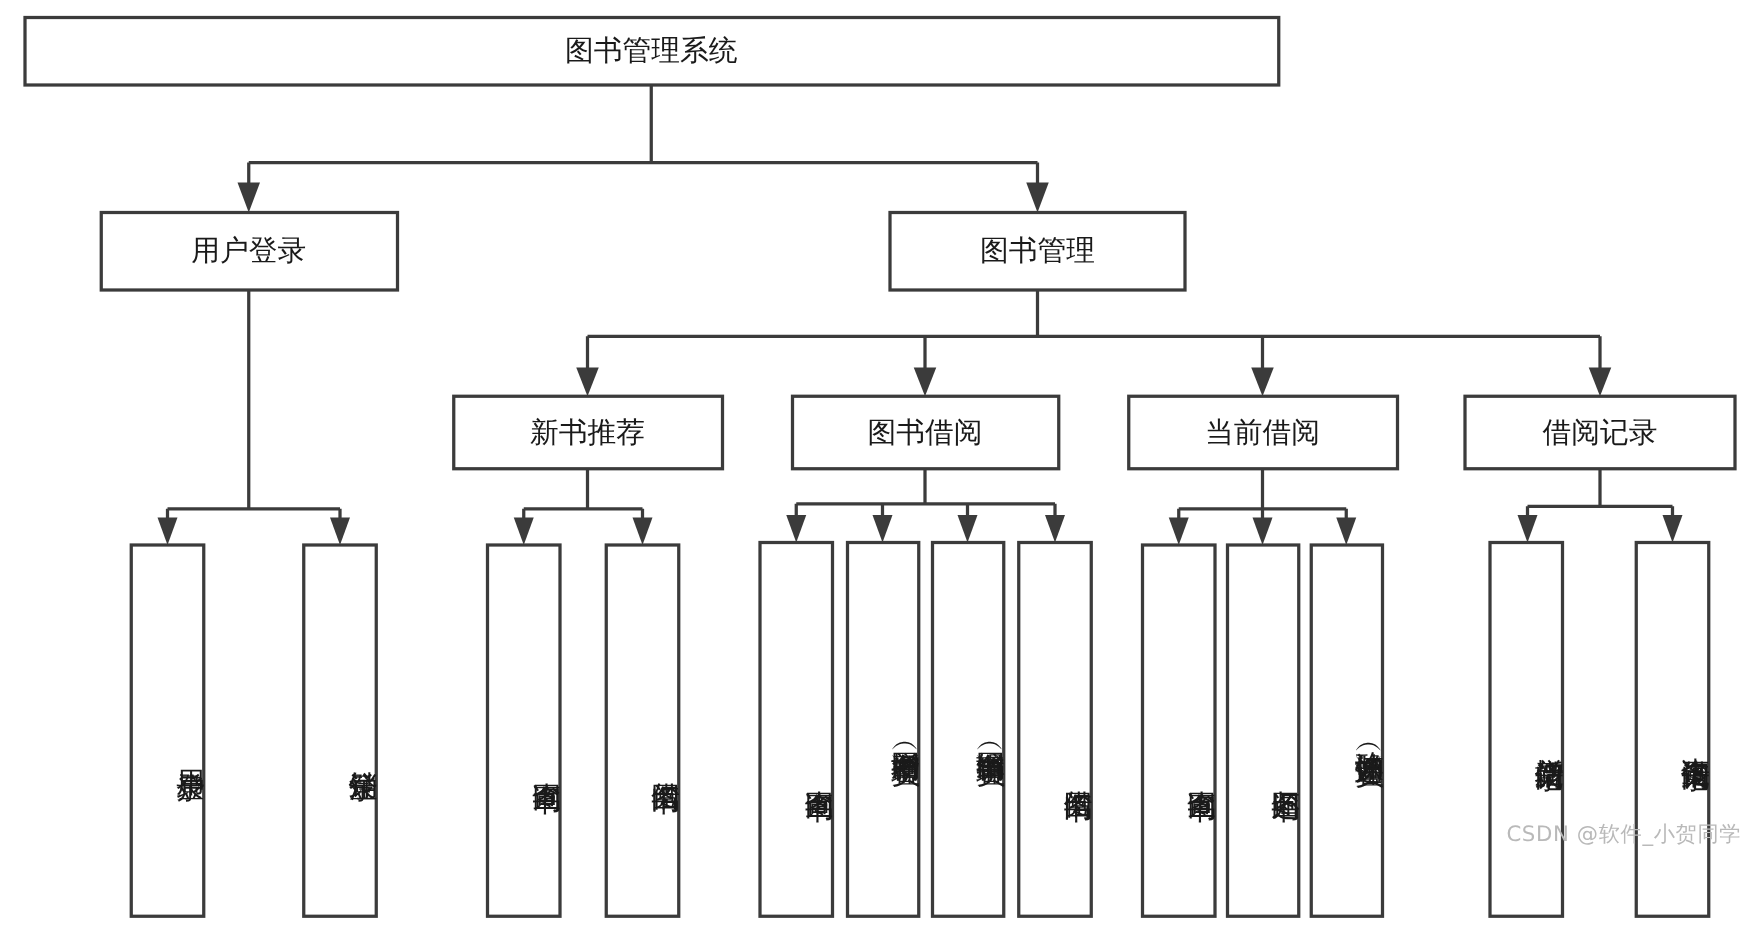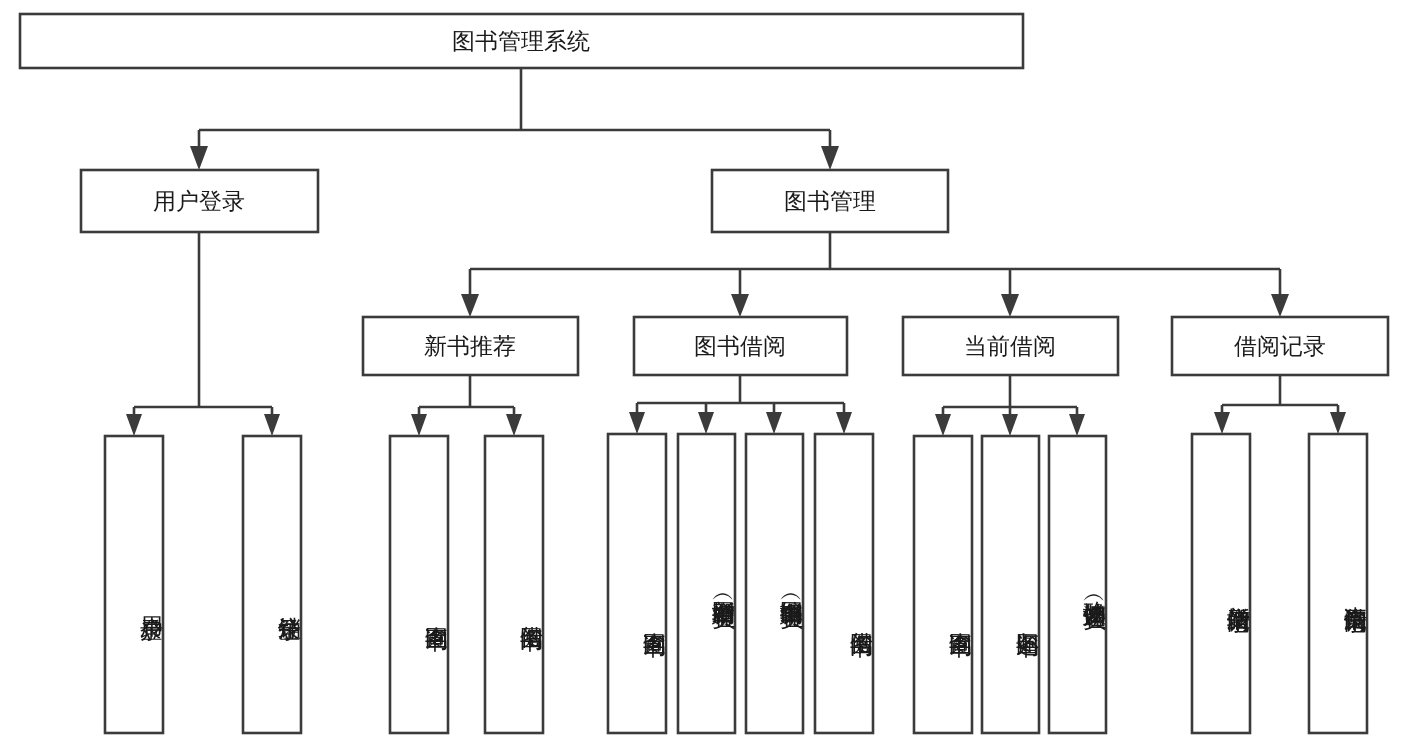--- a/index.html
+++ b/index.html
@@ -210,14 +210,15 @@
   <div class="node-label-v" style="left:746px; top:440px; width:57px; height:293px;">编辑图书（管理员）</div>
   <div class="node-label-v" style="left:815px; top:498px; width:58px; height:235px;">借阅图书</div>
 
   <div class="node-label-v" style="left:914px; top:498px; width:58px; height:235px;">查询图书</div>
   <div class="node-label-v" style="left:982px; top:498px; width:57px; height:235px;">归还图书</div>
   <div class="node-label-v" style="left:1049px; top:442px; width:57px; height:291px;">确认归还（管理员）</div>
 
   <div class="node-label-v" style="left:1192px; top:448px; width:58px; height:285px;">新增借阅记录</div>
   <div class="node-label-v" style="left:1309px; top:448px; width:58px; height:285px;">查询借阅记录</div>
 
+  <div class="watermark">CSDN @软件_小贺同学</div>
 
 </div>
 
 </body></html>

